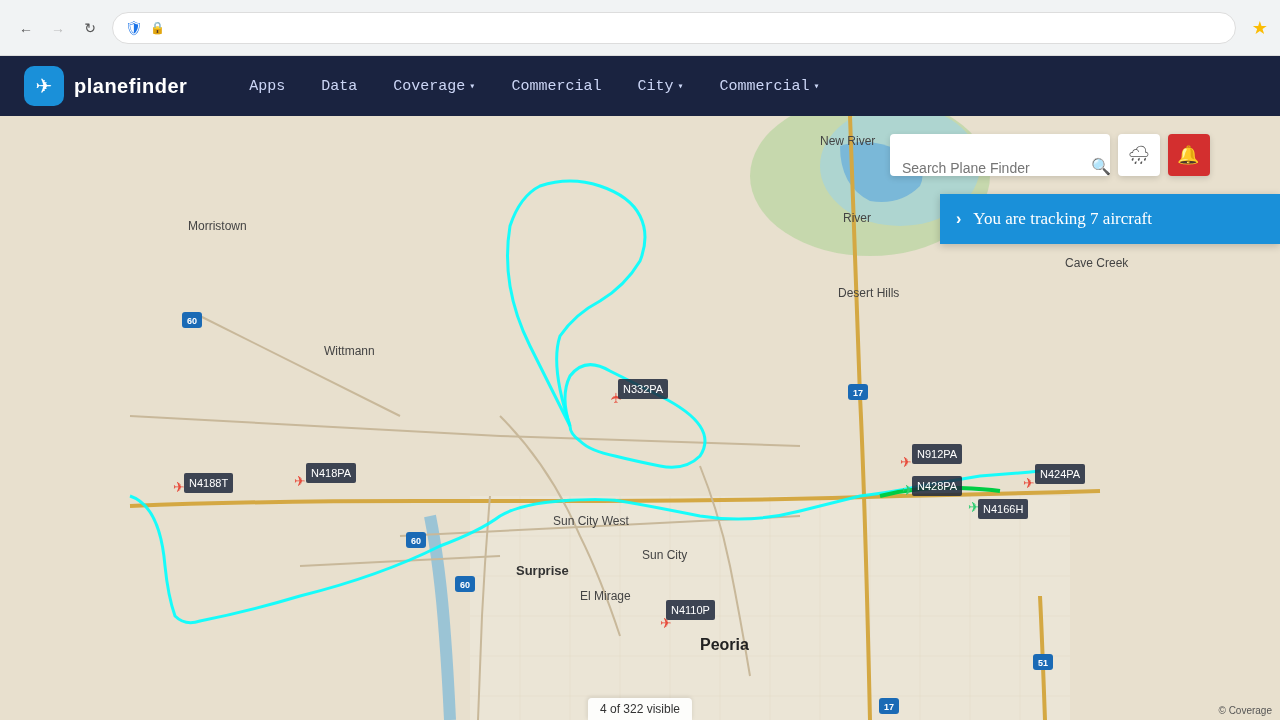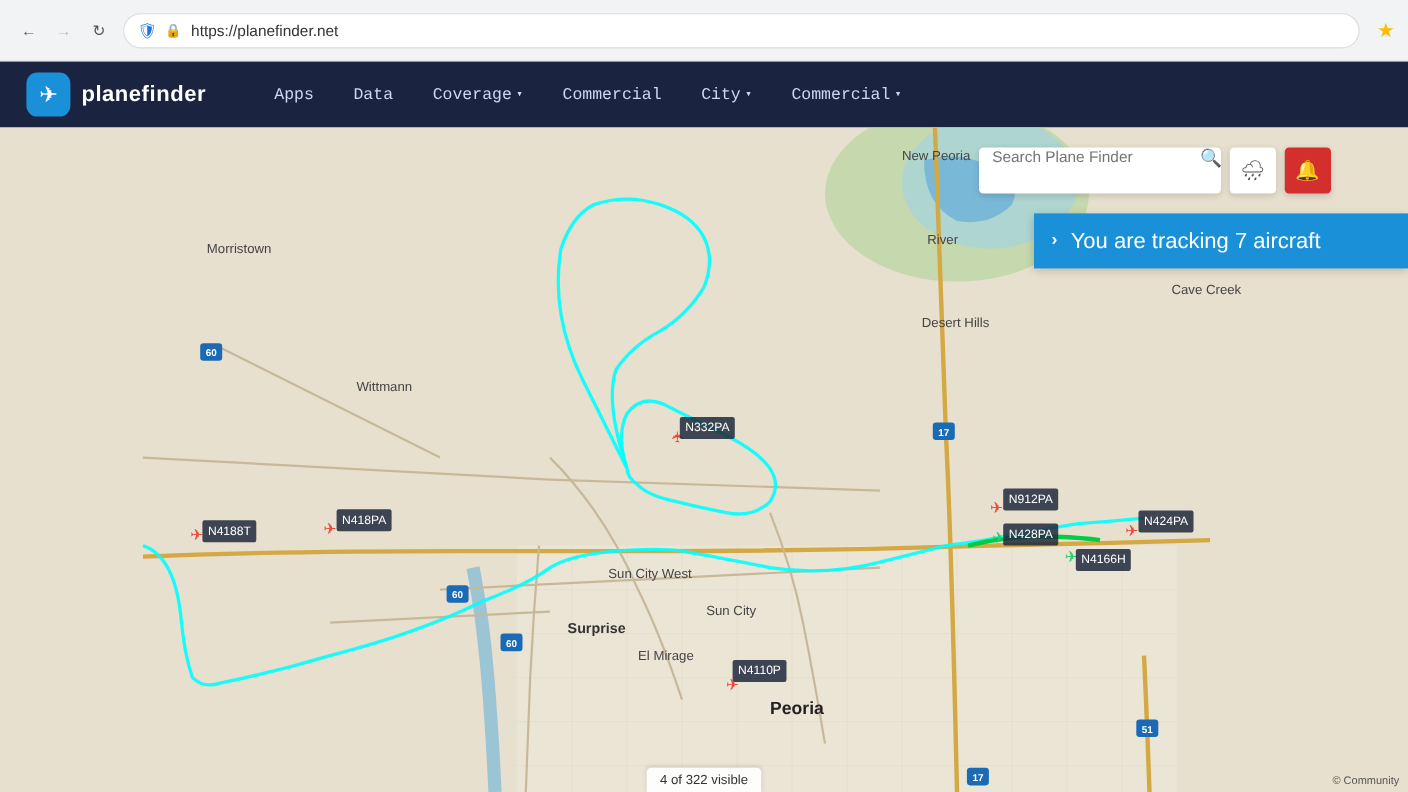--- a/index.html
+++ b/index.html
@@ -117,21 +117,21 @@
       display: flex;
       align-items: center;
       gap: 8px;
     }
     .search-box {
       width: 220px;
       height: 42px;
       background: white;
       border-radius: 4px;
       display: flex;
-      align-items: flex-start;
+      align-items: flex-end;
       padding: 0 12px;
       gap: 8px;
       box-shadow: 0 2px 6px rgba(0,0,0,0.15);
     }
     .search-input-field {
       border: none;
       outline: none;
       font-size: 14px;
       color: #999;
       flex: 1;
@@ -179,22 +179,23 @@
       cursor: pointer;
       box-shadow: 0 2px 8px rgba(0,0,0,0.2);
     }
     .tracking-chevron {
       color: white;
       font-size: 16px;
       font-weight: bold;
     }
     .tracking-text {
       color: white;
-      font-size: 20px;
+      font-size: 17px;
       font-weight: 500;
+      font-family: Liberation Serif, serif;
     }
 
     
     .aircraft-label {
       position: absolute;
       background: rgba(30,40,60,0.85);
       color: white;
       font-size: 11px;
       padding: 4px 5px;
       border-radius: 2px;
@@ -252,21 +253,20 @@
 
 <div class="browser-chrome">
   <div class="browser-nav-buttons">
     <button class="browser-nav-btn">←</button>
     <button class="browser-nav-btn disabled">→</button>
     <button class="browser-nav-btn">↻</button>
   </div>
   <div class="address-bar">
     <span class="shield-icon">🛡</span>
     <span class="lock-icon">🔒</span>
-    <span class="url">https://planefinder.net</span>
   </div>
   <span class="bookmark-star">★</span>
 </div>
 
 <div class="app-navbar">
   <div class="logo-area">
     <div class="logo-icon">✈</div>
     <span class="logo-text">planefinder</span>
   </div>
   <div class="nav-items">
@@ -364,21 +364,21 @@
     <rect x="848" y="268" width="20" height="16" rx="3" fill="#1a6ab5"></rect>
     <text x="858" y="280" text-anchor="middle" fill="white" font-size="9" font-weight="bold">17</text>
 
     <rect x="879" y="582" width="20" height="16" rx="3" fill="#1a6ab5"></rect>
     <text x="889" y="594" text-anchor="middle" fill="white" font-size="9" font-weight="bold">17</text>
 
     <rect x="1033" y="538" width="20" height="16" rx="3" fill="#1a6ab5"></rect>
     <text x="1043" y="550" text-anchor="middle" fill="white" font-size="9" font-weight="bold">51</text>
   </svg>
 
-  <div class="map-label" style="left:820px;top:18px">New Peoria</div>
+  <div class="map-label" style="left:820px;top:18px">New River</div>
   <div class="map-label" style="left:843px;top:95px">River</div>
   <div class="map-label" style="left:1065px;top:140px">Cave Creek</div>
   <div class="map-label" style="left:838px;top:170px">Desert Hills</div>
   <div class="map-label" style="left:188px;top:103px">Morristown</div>
   <div class="map-label" style="left:324px;top:228px">Wittmann</div>
   <div class="map-label" style="left:553px;top:398px">Sun City West</div>
   <div class="map-label" style="left:642px;top:432px">Sun City</div>
   <div class="map-label" style="left:580px;top:473px">El Mirage</div>
   <div class="map-label city" style="left:516px;top:447px">Surprise</div>
   <div class="map-label large-city" style="left:700px;top:520px">Peoria</div>
@@ -439,15 +439,15 @@
   <div class="tracking-banner">
     <span class="tracking-chevron">›</span>
     <span class="tracking-text">You are tracking 7 aircraft</span>
   </div>
 
   <div class="status-bar">
     <span>4 of 322 visible</span>
   </div>
 
   <div class="attribution">
-    <span>© Community</span>
+    <span>© Coverage</span>
   </div>
 </div>
 
 </body></html>

